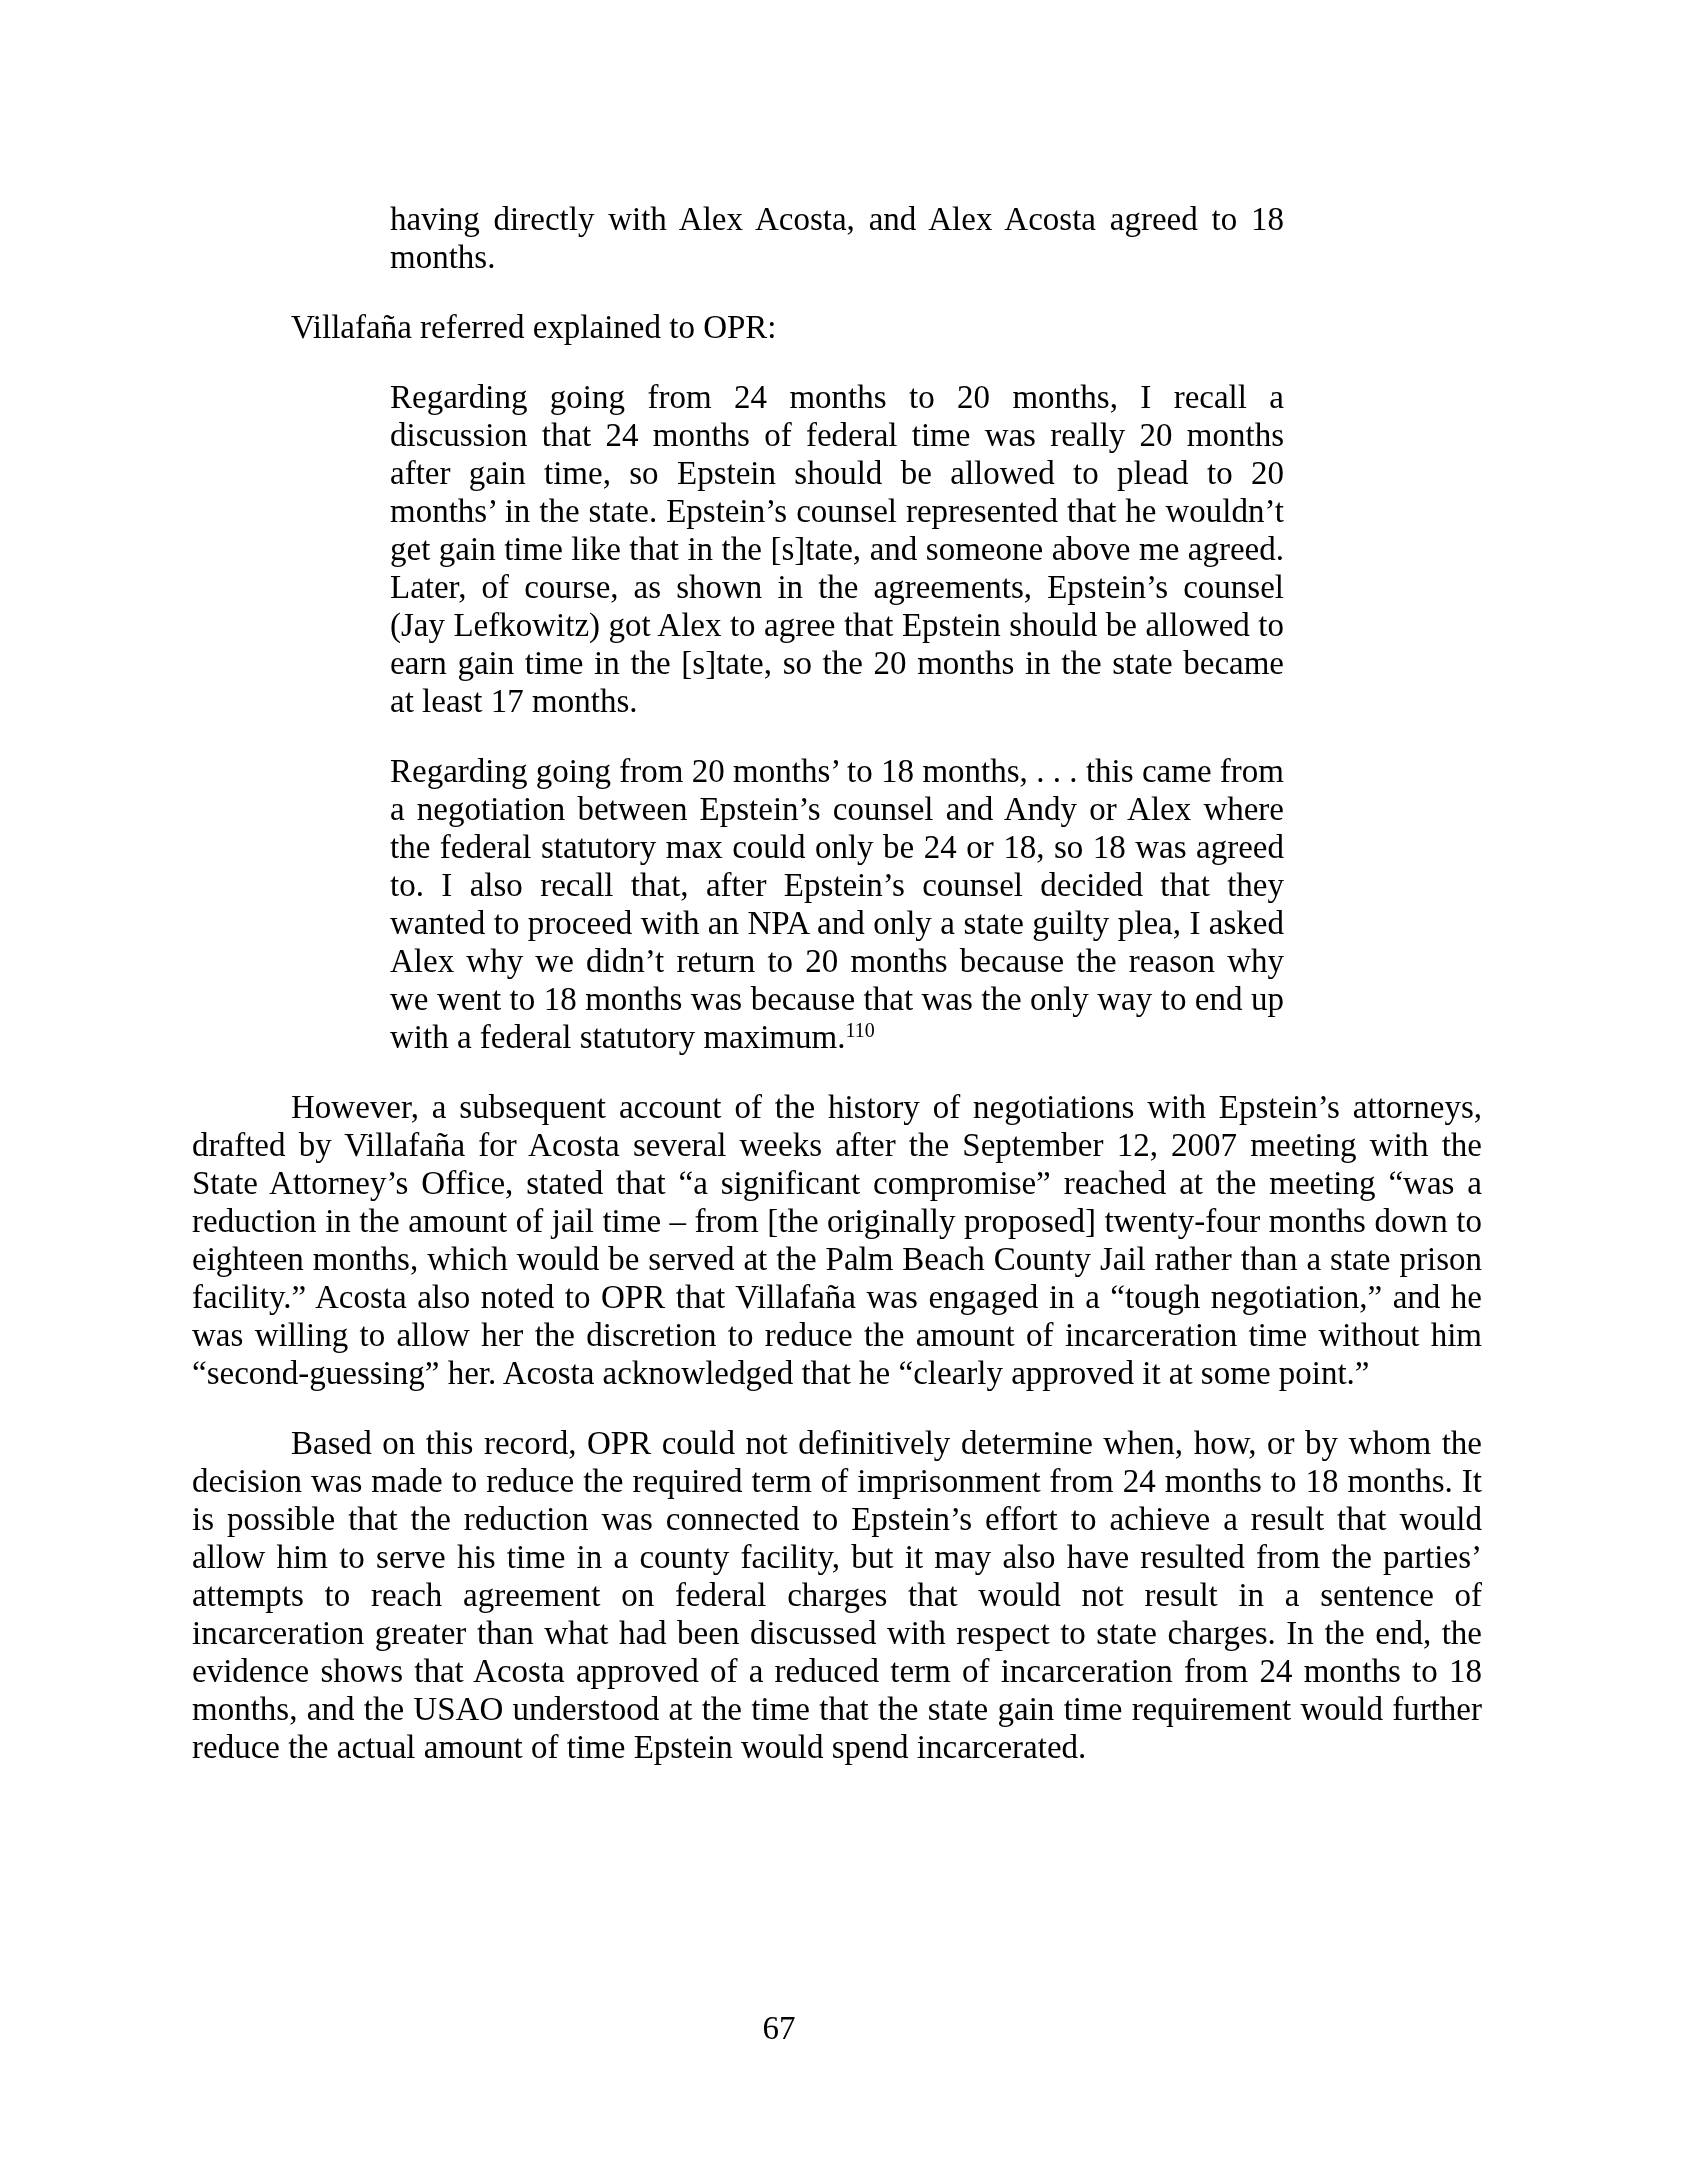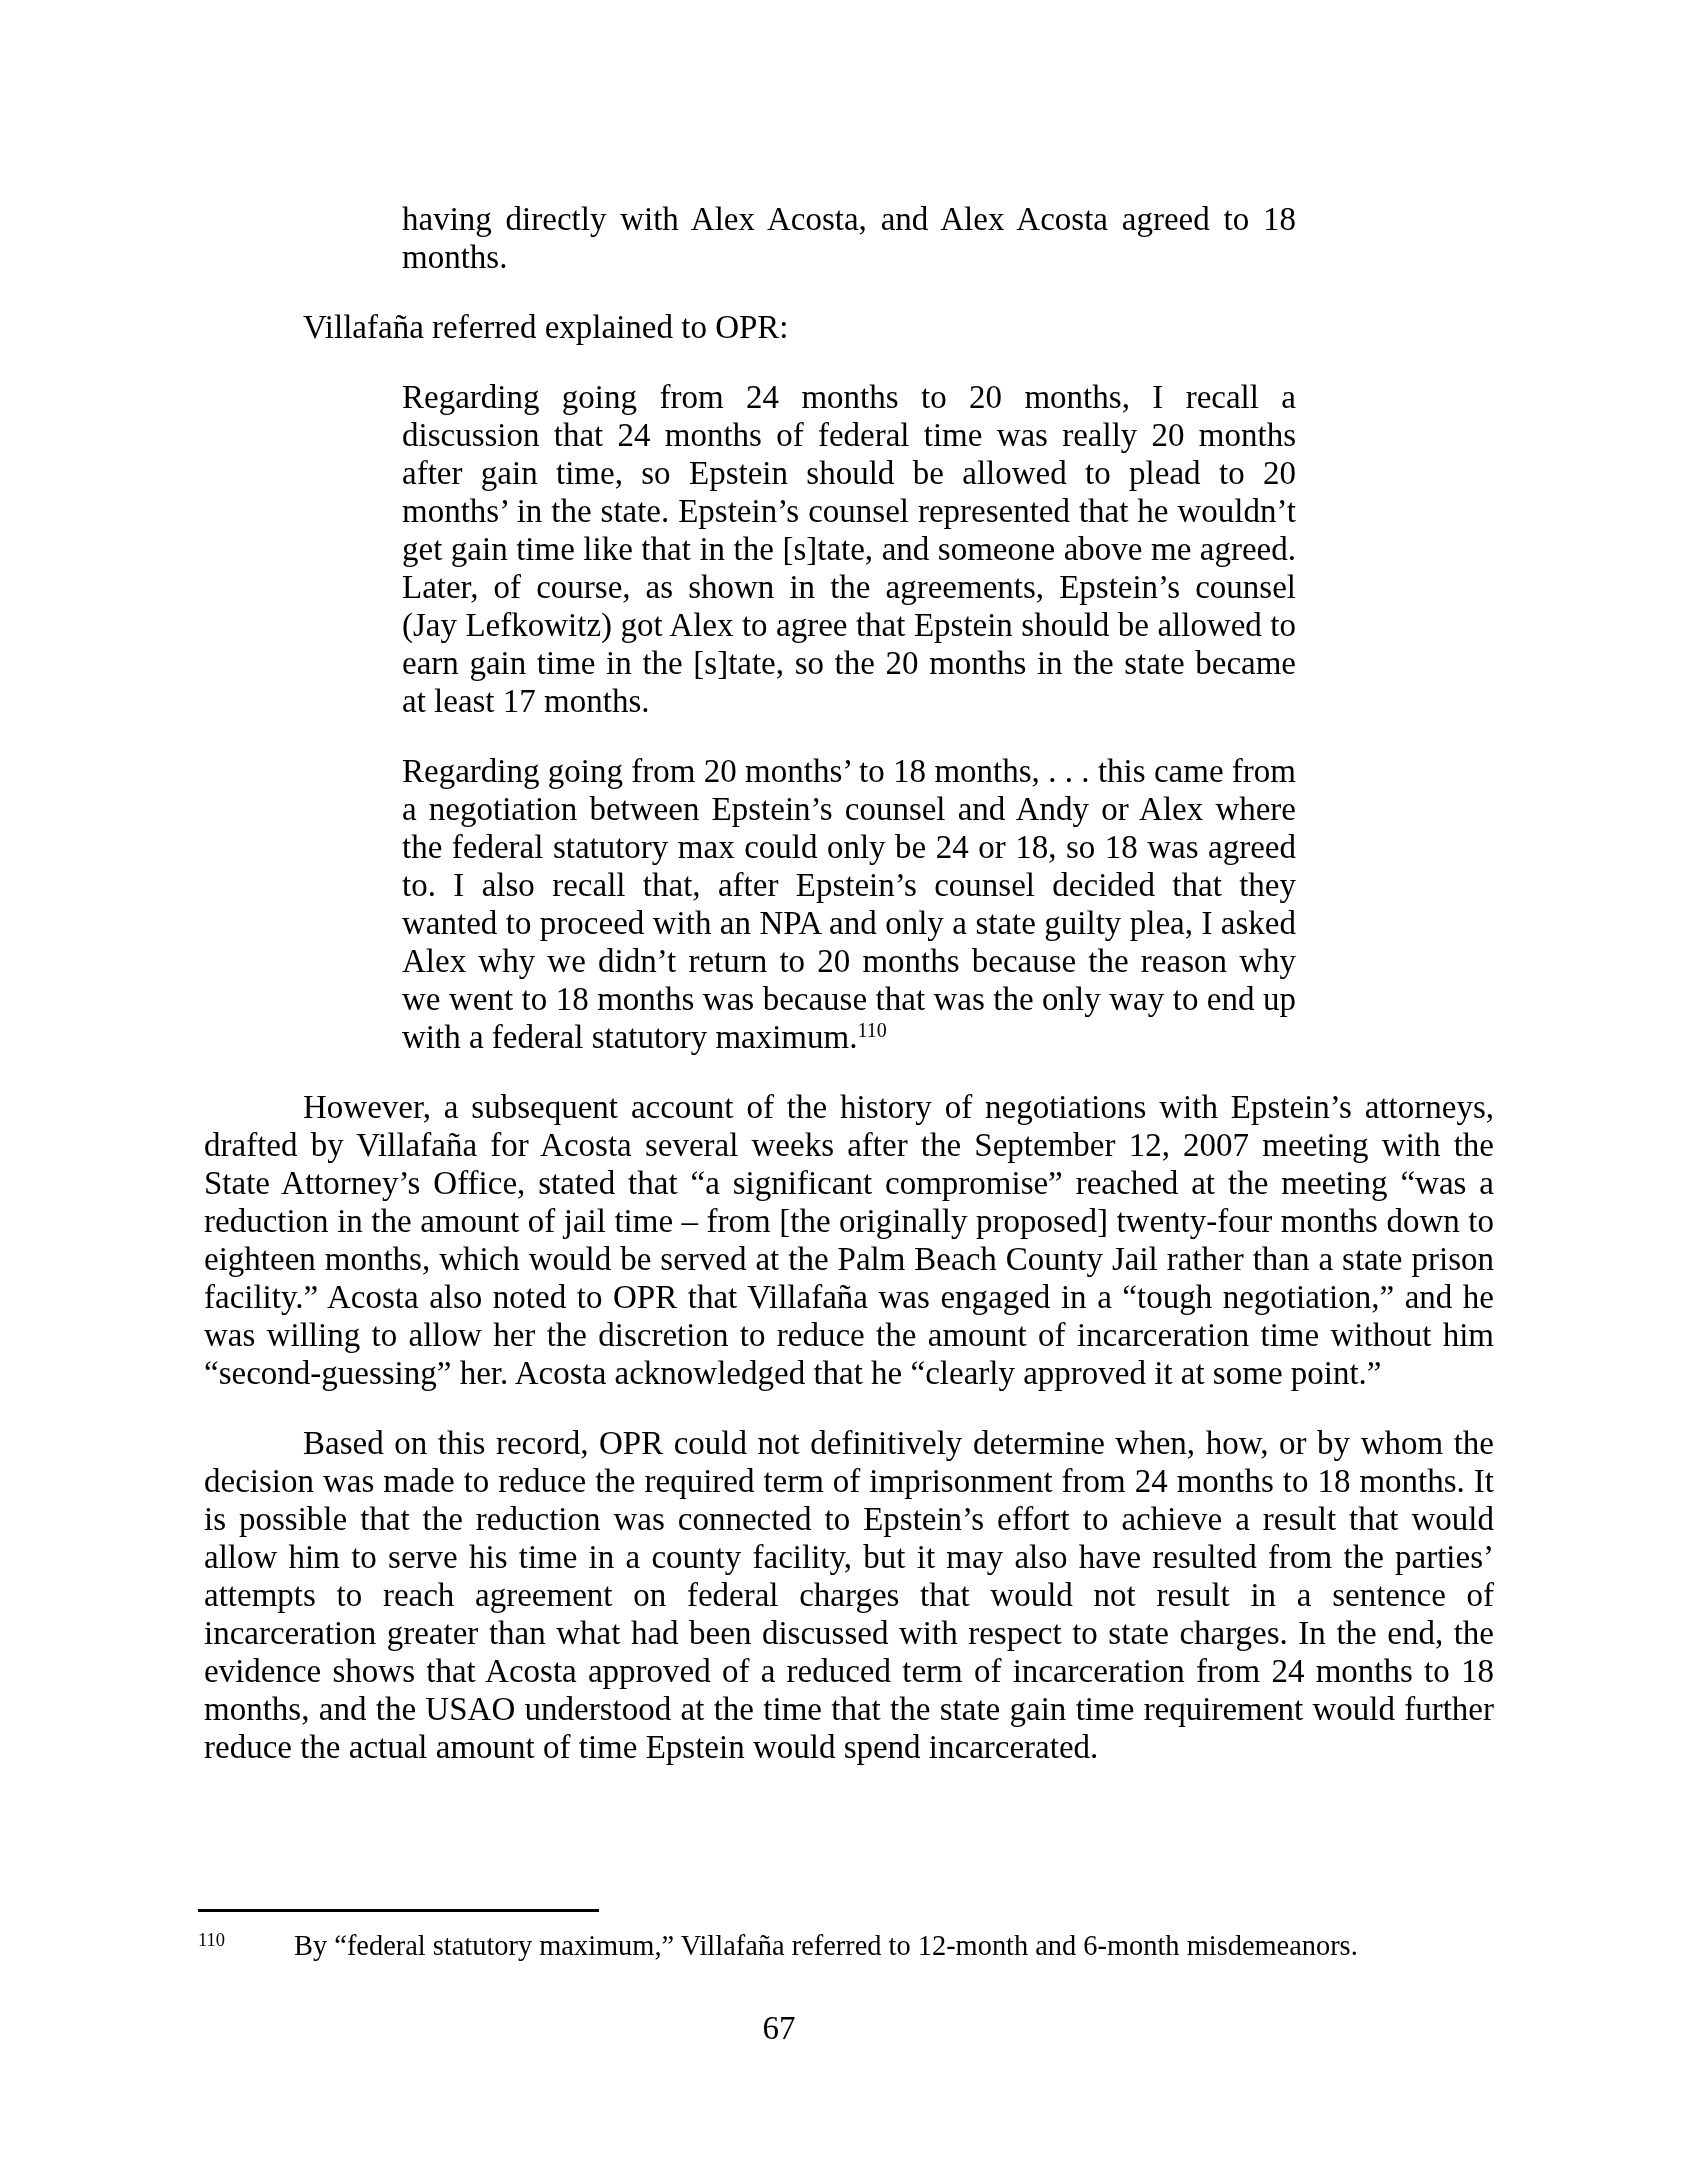--- a/index.html
+++ b/index.html
@@ -11,21 +11,21 @@
     position: relative;
     width: 1687px;
     height: 2183px;
     background: #ffffff;
     color: #000000;
     font-family: "Liberation Serif", "DejaVu Serif", serif;
     overflow: hidden;
   }
   .content {
     position: absolute;
-    left: 204px;
+    left: 192px;
     top: 200px;
     width: 1290px;
     font-size: 33px;
     line-height: 38px;
     text-align: justify;
   }
   .content p {
     margin: 0 0 32px 0;
   }
   .quote {
@@ -94,21 +94,17 @@
     <p class="quote">Regarding going from 24 months to 20 months, I recall a discussion that 24 months of federal time was really 20 months after gain time, so Epstein should be allowed to plead to 20 months’ in the state.  Epstein’s counsel represented that he wouldn’t get gain time like that in the [s]tate, and someone above me agreed.  Later, of course, as shown in the agreements, Epstein’s counsel (Jay Lefkowitz) got Alex to agree that Epstein should be allowed to earn gain time in the [s]tate, so the 20 months in the state became at least 17 months.</p>
 
     <p class="quote"><span>Regarding going from 20 months’ to 18 months, . . . this came from a negotiation between Epstein’s counsel and Andy or Alex where the federal statutory max could only be 24 or 18, so 18 was agreed to.  I also recall that, after Epstein’s counsel decided that they wanted to proceed with an NPA and only a state guilty plea, I asked Alex why we didn’t return to 20 months because the reason why we went to 18 months was because that was the only way to end up with a federal statutory maximum.</span><sup class="fn-ref">110</sup></p>
 
     <p class="indent">However, a subsequent account of the history of negotiations with Epstein’s attorneys, drafted by Villafaña for Acosta several weeks after the September 12, 2007 meeting with the State Attorney’s Office, stated that “a significant compromise” reached at the meeting “was a reduction in the amount of jail time – from [the originally proposed] twenty-four months down to eighteen months, which would be served at the Palm Beach County Jail rather than a state prison facility.”  Acosta also noted to OPR that Villafaña was engaged in a “tough negotiation,” and he was willing to allow her the discretion to reduce the amount of incarceration time without him “second-guessing” her.  Acosta acknowledged that he “clearly approved it at some point.”</p>
 
     <p class="indent">Based on this record, OPR could not definitively determine when, how, or by whom the decision was made to reduce the required term of imprisonment from 24 months to 18 months.  It is possible that the reduction was connected to Epstein’s effort to achieve a result that would allow him to serve his time in a county facility, but it may also have resulted from the parties’ attempts to reach agreement on federal charges that would not result in a sentence of incarceration greater than what had been discussed with respect to state charges.  In the end, the evidence shows that Acosta approved of a reduced term of incarceration from 24 months to 18 months, and the USAO understood at the time that the state gain time requirement would further reduce the actual amount of time Epstein would spend incarcerated.</p>
 
   </div>
 
-  <div class="footnote-area">
-    <div class="fn-rule"></div>
-    <p class="footnote"><sup class="fn-marker">110</sup><span class="fn-gap"></span><span>By “federal statutory maximum,” Villafaña referred to 12-month and 6-month misdemeanors.</span></p>
-  </div>
 
   <div class="page-number">67</div>
 
 </div>
 
 
 </body></html>

